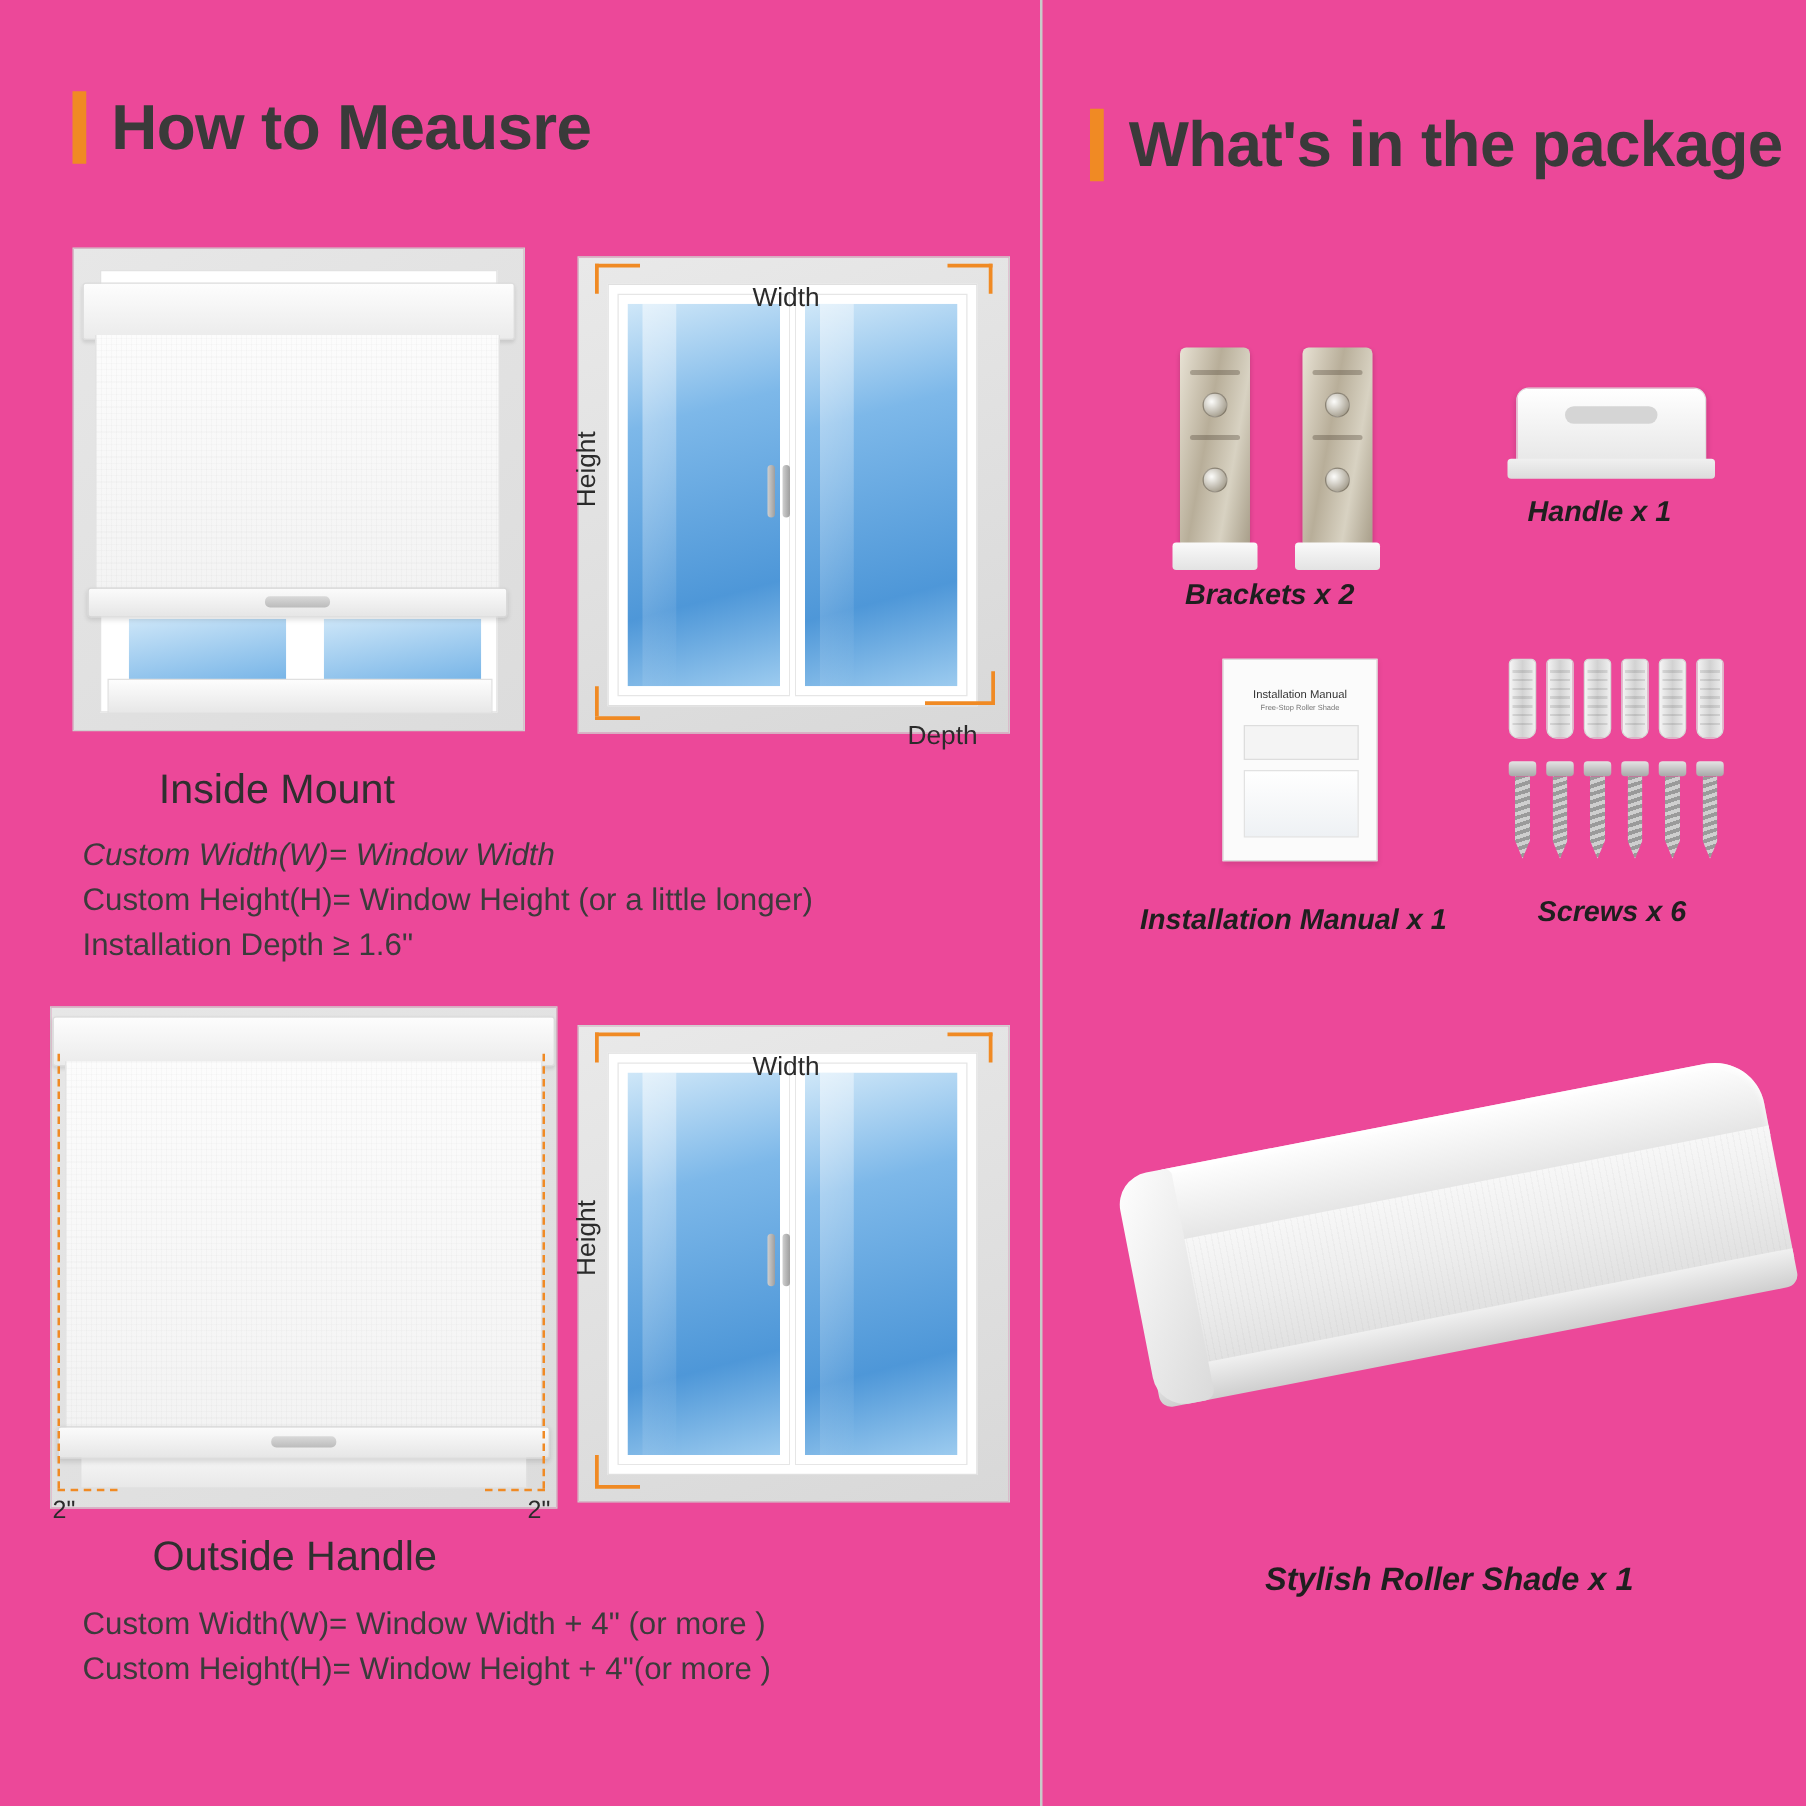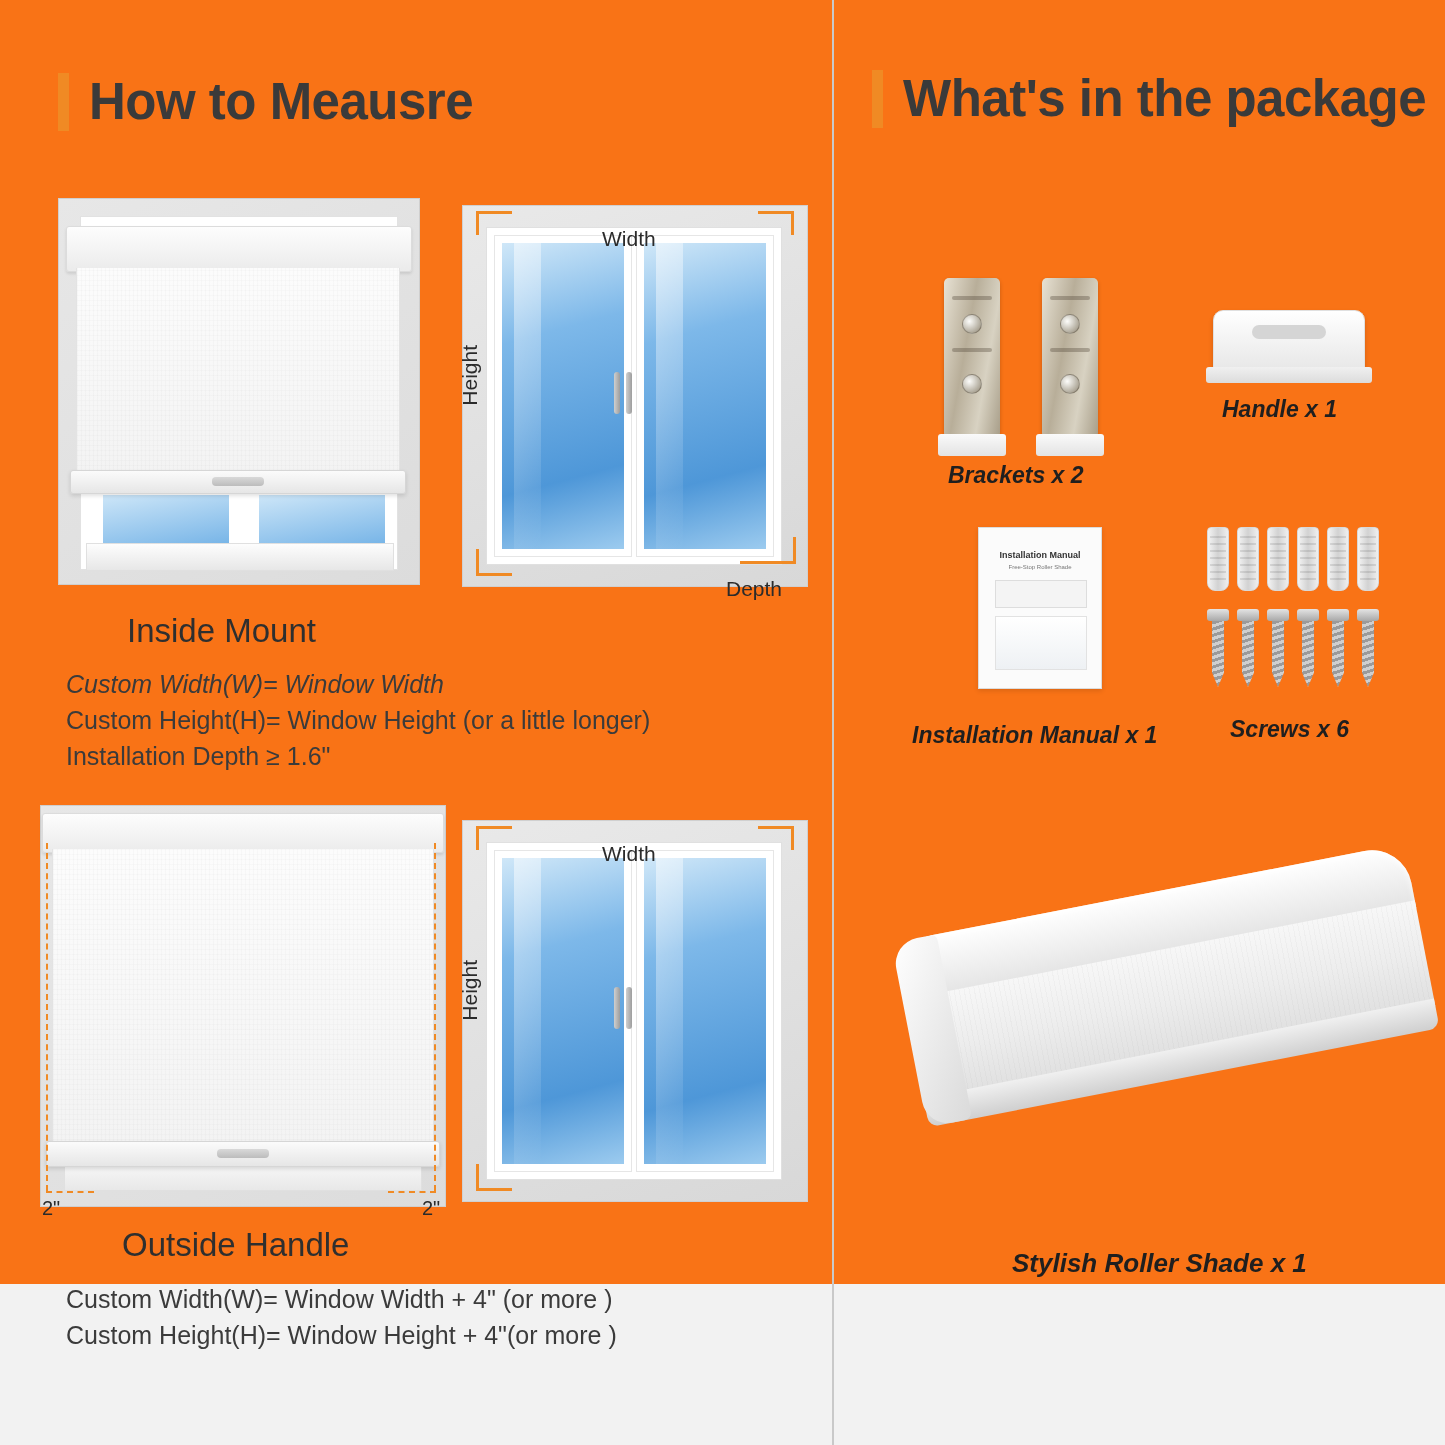--- a/index.html
+++ b/index.html
@@ -9,22 +9,22 @@
   body {
     width: 1445px;
     height: 1445px;
     background: #f2f2f2;
     font-family: "Liberation Sans", sans-serif;
     overflow: hidden;
   }
   .page {
     position: relative;
     width: 1445px;
-    height: 1284px;
-    background: #f97316;
+    height: 1445px;
+    background: #ec4899;
   }
   .divider {
     position: absolute;
     left: 832px;
     top: 0;
     width: 2px;
     height: 1445px;
     background: #c9c9c9;
   }
   
@@ -40,21 +40,21 @@
     margin-right: 20px;
   }
   .heading .htext {
     font-size: 51px;
     font-weight: bold;
     color: #3a3a3a;
     letter-spacing: -0.5px;
     white-space: nowrap;
   }
   #heading-left { left: 58px; top: 72px; }
-  #heading-right { left: 872px; top: 69px; }
+  #heading-right { left: 872px; top: 86px; }
 
   
   .shade-box {
     position: absolute;
   }
   .wall-frame {
     position: absolute;
     background: linear-gradient(145deg,#e7e7e7,#dcdcdc);
     border: 1px solid #cfcfcf;
   }
@@ -239,21 +239,21 @@
   .manual {
     position: absolute;
     width: 122px;
     height: 160px;
     background: #fbfbfb;
     border: 1px solid #dcdcdc;
     box-shadow: 0 2px 5px rgba(0,0,0,0.12);
   }
   .manual .m-title {
     position:absolute; top:22px; left:0; right:0;
-    text-align:center; font-size:9px; font-weight:bold; color:#333;
+    text-align:center; font-size:9px; font-weight:normal; color:#333;
   }
   .manual .m-sub {
     position:absolute; top:36px; left:0; right:0;
     text-align:center; font-size:6px; color:#777;
   }
   .manual .m-row {
     position:absolute; left:16px; top:52px;
     width:90px; height:26px;
     border:1px solid #ddd;
     background:#f4f4f4;

